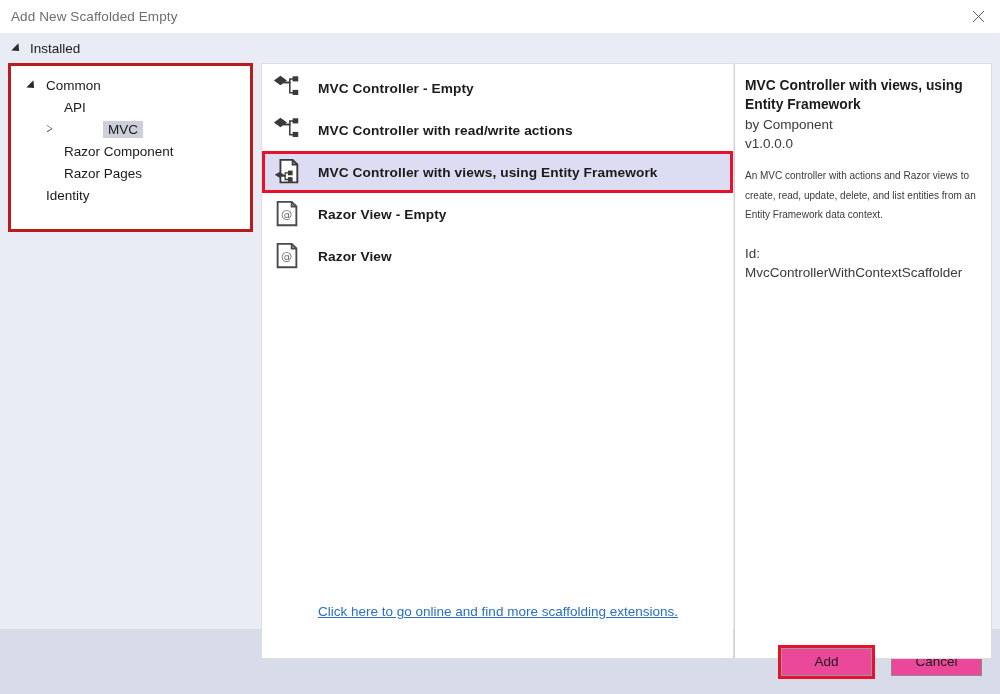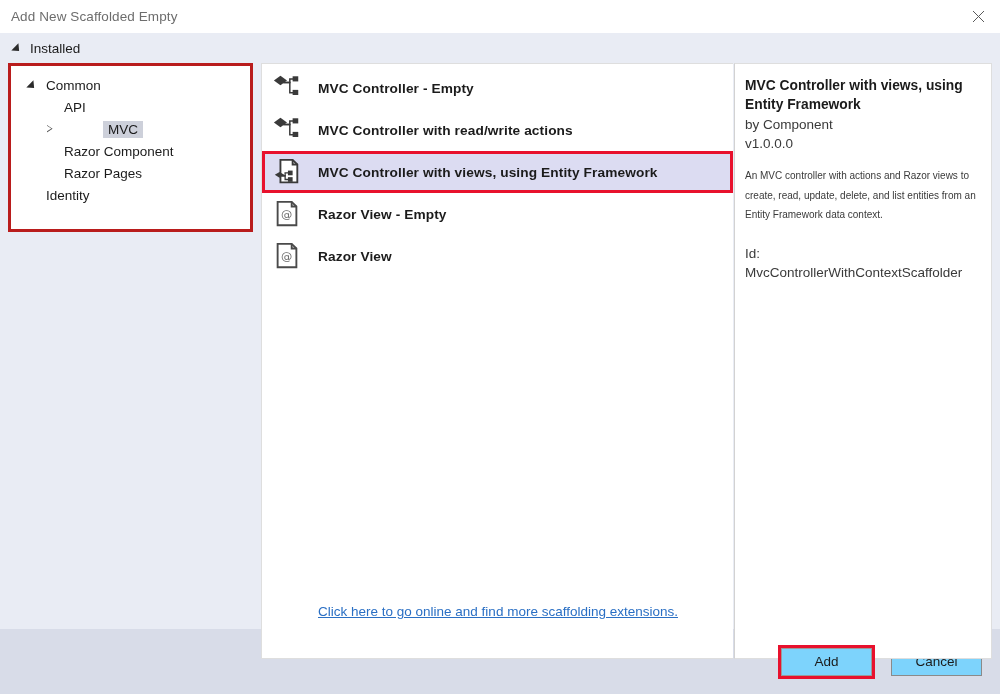--- a/index.html
+++ b/index.html
@@ -185,21 +185,21 @@
 
   
   .footer {
     flex: 0 0 65px; height: 65px;
     background: #d8dce8;
     display: flex; align-items: center; justify-content: flex-end;
     padding-right: 18px;
   }
   .btn {
     height: 28px; min-width: 91px;
-    background: #7dd3fc;
+    background: #ec4899;
     border: 1px solid #8a8a8a;
     font-size: 13.5px; color: #1b1b1b;
     font-family: "Liberation Sans", sans-serif;
     display: flex; align-items: center; justify-content: center;
     cursor: pointer;
   }
   .btn-add-wrap {
     position: relative;
     border: 3px solid #e8112d;
     padding: 0; margin-right: 16px;

